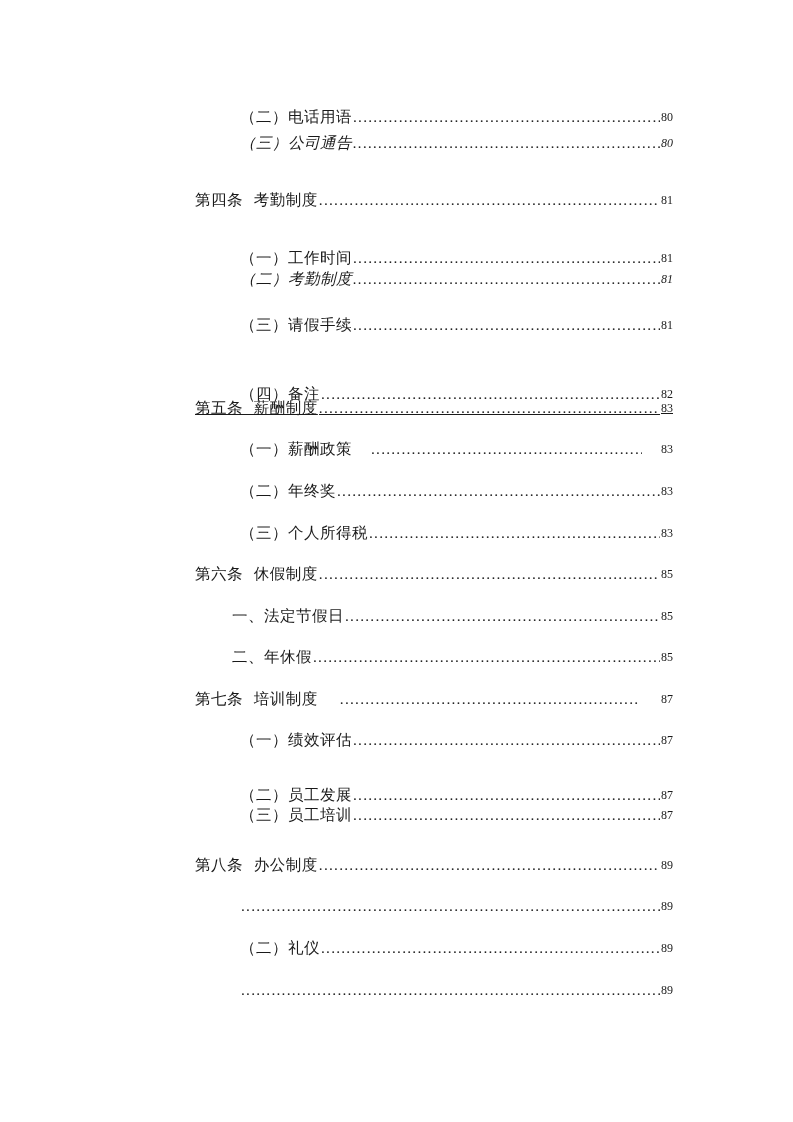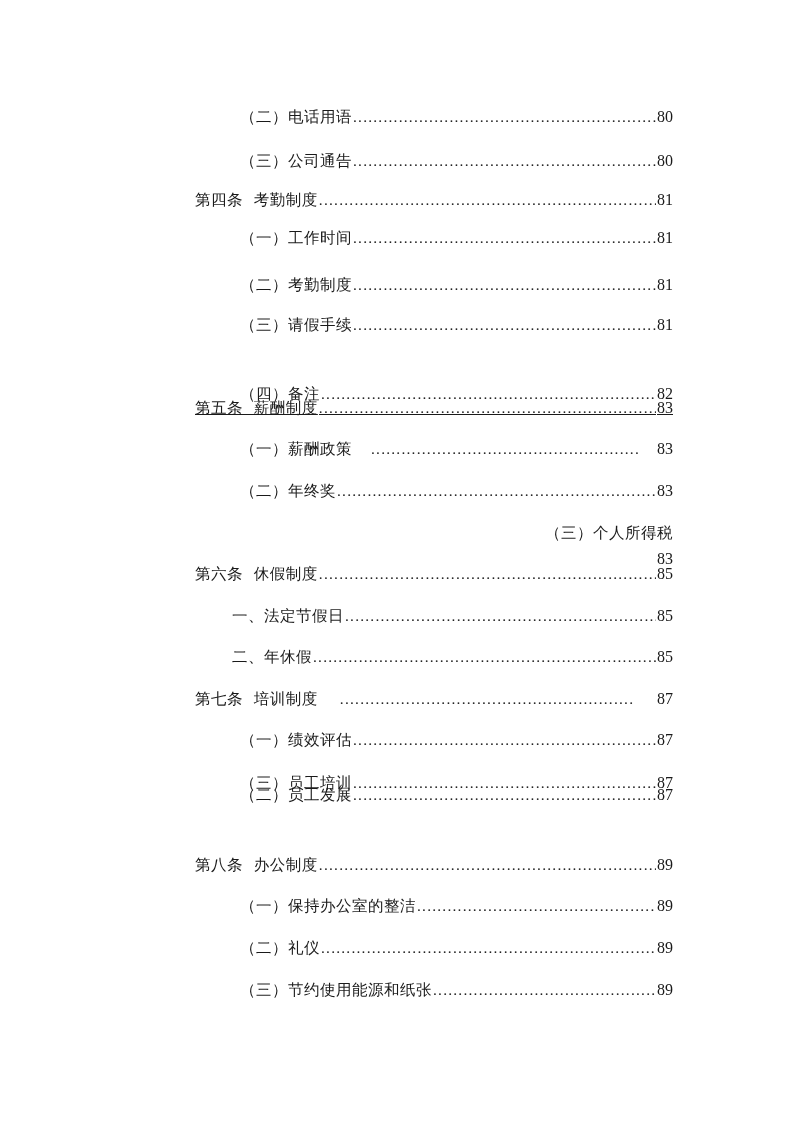--- a/index.html
+++ b/index.html
@@ -7,47 +7,47 @@
            font-family: "DejaVu Serif", "Liberation Serif", serif; color: #1a1a1a; }
     .toc { position: absolute; left: 0; top: 104px; width: 793px; }
     .entry { position: absolute; left: 195px; width: 478px; height: 26px;
              display: flex; align-items: flex-end; font-size: 15.5px; line-height: 26px; }
     .entry.l2 { left: 240px; width: 433px; }
     .entry.l2b { left: 232px; width: 441px; }
     .title { white-space: pre; flex: 0 0 auto; letter-spacing: 0.5px; }
     .dots { flex: 1 1 auto; overflow: hidden; white-space: nowrap; margin: 0 1px;
             font-family: "Liberation Serif", serif; letter-spacing: 1.2px; color: #222; }
     .dots::before { content: "........................................................................................................................................................................................................"; }
-    .page { flex: 0 0 auto; font-family: "Liberation Serif", serif; font-size: 16px; }
+    .page { flex: 0 0 auto; font-family: "Liberation Serif", serif; font-size: 12px; }
   </style>
 </head>
 <body>
 
 <div class="toc" id="toc">
     <div class="entry l2" style="top: 0px; text-align: center;">
       <span class="title">（二）电话用语</span>
       <span class="dots"></span>
       <span class="page">80</span>
     </div>
-    <div class="entry l2" style="top: 44px;">
+    <div class="entry l2" style="top: 26px; font-style: italic;">
       <span class="title">（三）公司通告</span>
       <span class="dots"></span>
       <span class="page">80</span>
     </div>
     <div class="entry" style="top: 83.1px;">
       <span class="title">第四条  考勤制度</span>
       <span class="dots"></span>
       <span class="page">81</span>
     </div>
-    <div class="entry l2" style="top: 121px; text-align: right;">
+    <div class="entry l2" style="top: 141px; text-align: right;">
       <span class="title">（一）工作时间</span>
       <span class="dots"></span>
       <span class="page">81</span>
     </div>
-    <div class="entry l2" style="top: 168px;">
+    <div class="entry l2" style="top: 162px; font-style: italic;">
       <span class="title">（二）考勤制度</span>
       <span class="dots"></span>
       <span class="page">81</span>
     </div>
     <div class="entry l2" style="top: 207.75px;">
       <span class="title">（三）请假手续</span>
       <span class="dots"></span>
       <span class="page">81</span>
     </div>
     <div class="entry l2" style="top: 249.3px; margin-top: 28px;">
@@ -63,21 +63,21 @@
     <div class="entry l2" style="top: 332.4px; gap: 18px;">
       <span class="title">（一）薪酬政策</span>
       <span class="dots"></span>
       <span class="page">83</span>
     </div>
     <div class="entry l2" style="top: 373.95px;">
       <span class="title">（二）年终奖</span>
       <span class="dots"></span>
       <span class="page">83</span>
     </div>
-    <div class="entry l2" style="top: 415.5px; flex-direction: column;">
+    <div class="entry l2" style="top: 415.5px;">
       <span class="title">（三）个人所得税</span>
       <span class="dots"></span>
       <span class="page">83</span>
     </div>
     <div class="entry" style="top: 457.05px;">
       <span class="title">第六条  休假制度</span>
       <span class="dots"></span>
       <span class="page">85</span>
     </div>
     <div class="entry l2b" style="top: 498.6px; text-align: center;">
@@ -98,38 +98,36 @@
     <div class="entry l2" style="top: 623.25px; align-items: center;">
       <span class="title">（一）绩效评估</span>
       <span class="dots"></span>
       <span class="page">87</span>
     </div>
     <div class="entry l2" style="top: 664.8px; margin-top: 13px;">
       <span class="title">（二）员工发展</span>
       <span class="dots"></span>
       <span class="page">87</span>
     </div>
-    <div class="entry l2" style="top: 666px;">
+    <div class="entry l2" style="top: 698px;">
       <span class="title">（三）员工培训</span>
       <span class="dots"></span>
       <span class="page">87</span>
     </div>
     <div class="entry" style="top: 747.9px;">
       <span class="title">第八条  办公制度</span>
       <span class="dots"></span>
       <span class="page">89</span>
     </div>
     <div class="entry l2" style="top: 789.45px;">
-      <span class="title">（一）保持办公室的整洁</span>
       <span class="dots"></span>
       <span class="page">89</span>
     </div>
     <div class="entry l2" style="top: 831px;">
       <span class="title">（二）礼仪</span>
       <span class="dots"></span>
       <span class="page">89</span>
     </div>
     <div class="entry l2" style="top: 872.55px;">
-      <span class="title">（三）节约使用能源和纸张</span>
       <span class="dots"></span>
       <span class="page">89</span>
     </div>
   </div>
 
 </body></html>

